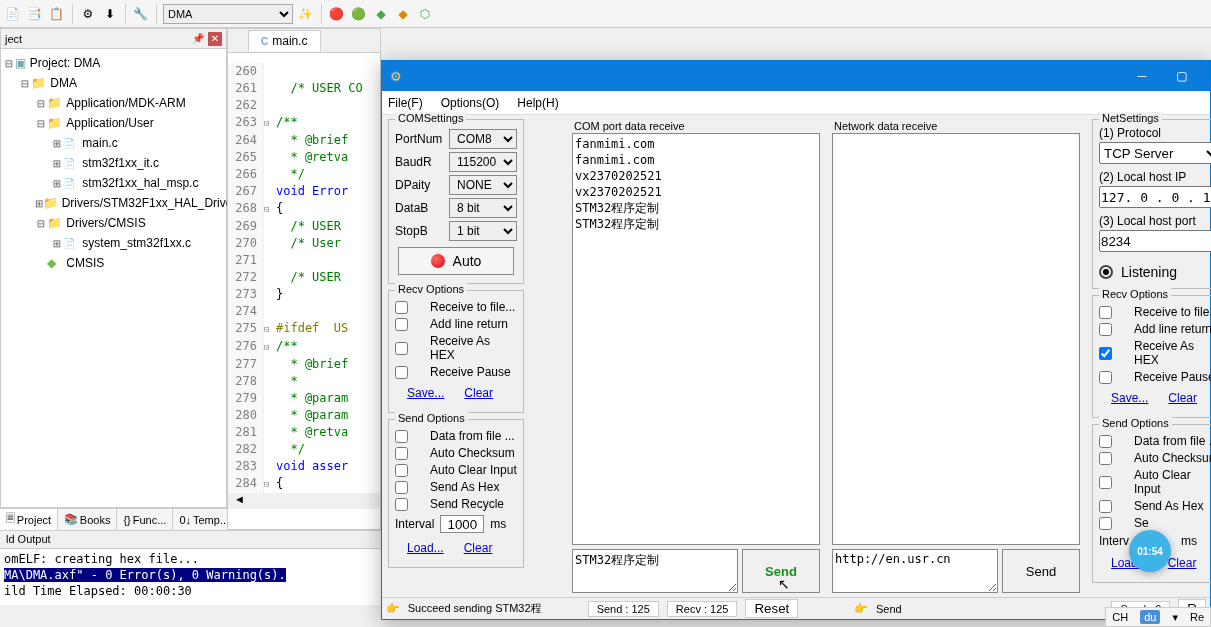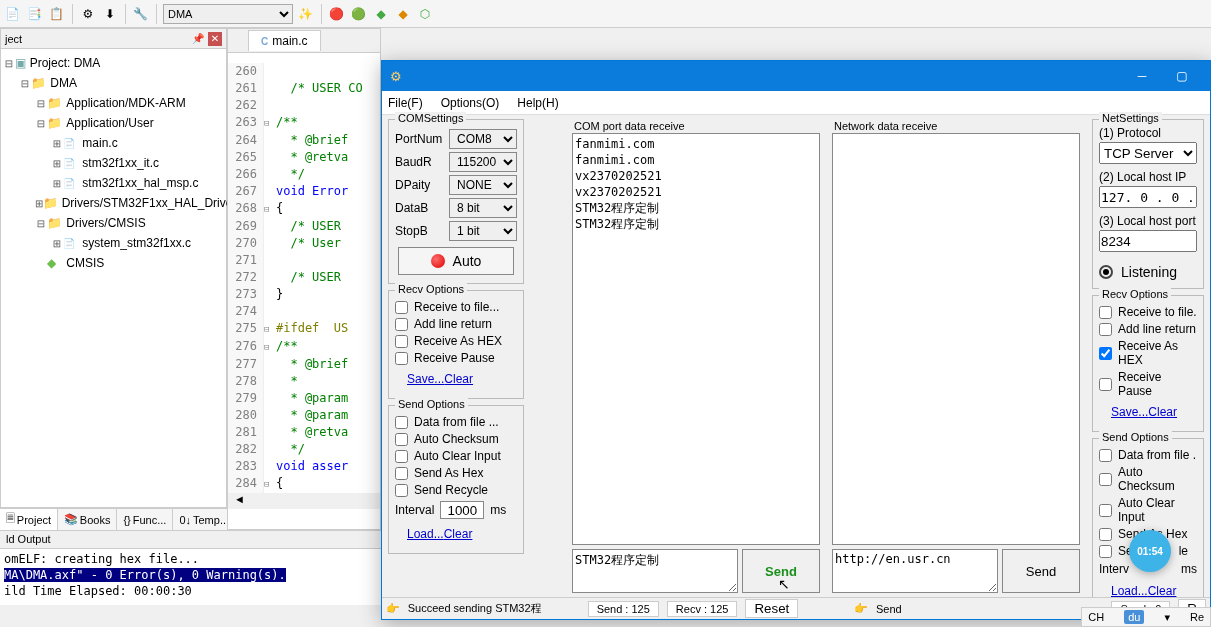--- a/index.html
+++ b/index.html
@@ -69,23 +69,23 @@
 .col-net { width: 272px; display: flex; flex-direction: column; }
 .col-netset { flex: 1; }
 
 .group { border: 1px solid #bbb; padding: 6px 6px 8px; margin-bottom: 6px; position: relative; }
 .group-title { position: absolute; top: -8px; left: 6px; background: #f0f0f0; padding: 0 3px; font-size: 11px; }
 .form-row { display: flex; align-items: center; margin: 3px 0; font-size: 12px; }
 .form-row label { width: 54px; }
 .form-row select, .form-row input[type=text] { flex: 1; height: 20px; border: 1px solid #888; font-size: 12px; padding: 0 3px; }
 .close-btn { width: 116px; height: 28px; margin: 6px auto 0; display: flex; align-items: center; justify-content: center; border: 1px solid #888; background: #f5f5f5; font-size: 14px; gap: 8px; cursor: pointer; }
 .close-btn .dot { width: 14px; height: 14px; border-radius: 50%; background: radial-gradient(circle at 5px 5px,#ff6b6b,#d00); }
-.chk { display: flex; align-items: center; font-size: 12px; margin: 3px 0; gap: 6px; }
+.chk { display: flex; align-items: center; font-size: 12px; margin: 3px 0; gap: 22px; }
 .chk input { width: 13px; height: 13px; }
-.link-row { display: flex; padding: 4px 12px; }
+.link-row { display: flex; gap: 20px; padding: 4px 12px; }
 .link-row a { color: #0000cc; text-decoration: underline; font-size: 12px; cursor: pointer; }
 .interval-row { display: flex; align-items: center; gap: 6px; font-size: 12px; margin: 4px 0; }
 .interval-row input { width: 44px; height: 18px; border: 1px solid #888; text-align: center; }
 
 .recv-box { flex: 1; background: #fff; border: 1px solid #888; font-family: "SimSun", monospace; font-size: 12px; padding: 2px; line-height: 16px; margin-bottom: 4px; overflow: hidden; }
 .recv-label { font-size: 11px; padding: 1px 2px; }
 .send-row { display: flex; gap: 4px; }
 .send-input { flex: 1; height: 44px; border: 1px solid #888; background: #fff; font-size: 12px; padding: 2px; font-family: "SimSun", monospace; }
 .send-btn { width: 78px; height: 44px; border: 1px solid #888; background: #f0f0f0; font-size: 13px; cursor: pointer; }
 .send-btn.green { color: #1a8f1a; font-weight: bold; }
@@ -95,21 +95,21 @@
 .listen-row .radio-dot::after { content: ""; width: 6px; height: 6px; background: #000; border-radius: 50%; }
 
 .dlg-status { position: absolute; bottom: 0; left: 0; right: 0; height: 22px; border-top: 1px solid #ccc; background: #f0f0f0; display: flex; align-items: center; font-size: 11px; padding: 0 4px; gap: 8px; }
 .dlg-status .cell { border: 1px solid #ccc; padding: 1px 8px; background: #fff; }
 .dlg-status .spacer-sm { width: 30px; }
 
 
 .clock-overlay { position: absolute; right: 40px; bottom: 55px; width: 42px; height: 42px; border-radius: 50%; background: #3db3e8; color: #fff; display: flex; align-items: center; justify-content: center; font-size: 10px; font-weight: bold; box-shadow: 0 2px 8px rgba(0,0,0,.3); }
 
 
-.ime-bar { position: absolute; right: 0; bottom: 0; height: 20px; display: flex; align-items: center; gap: 20px; font-size: 11px; padding: 0 6px; background: #f5f5f5; border: 1px solid #ccc; z-index: 100;}
+.ime-bar { position: absolute; right: 0; bottom: 0; height: 20px; display: flex; align-items: center; gap: 12px; font-size: 11px; padding: 0 6px; background: #f5f5f5; border: 1px solid #ccc; z-index: 100;}
 .ime-badge { background: #4a90d9; color: #fff; padding: 1px 4px; border-radius: 2px; }
 
 .cursor-arrow { position: absolute; left: 778px; top: 576px; font-size: 14px; color: #000; z-index: 200; pointer-events: none; }
 </style>
 </head>
 <body>
 
 <div class="top-toolbar">
   <span class="tb-icon">📄</span>
   <span class="tb-icon">📑</span>

